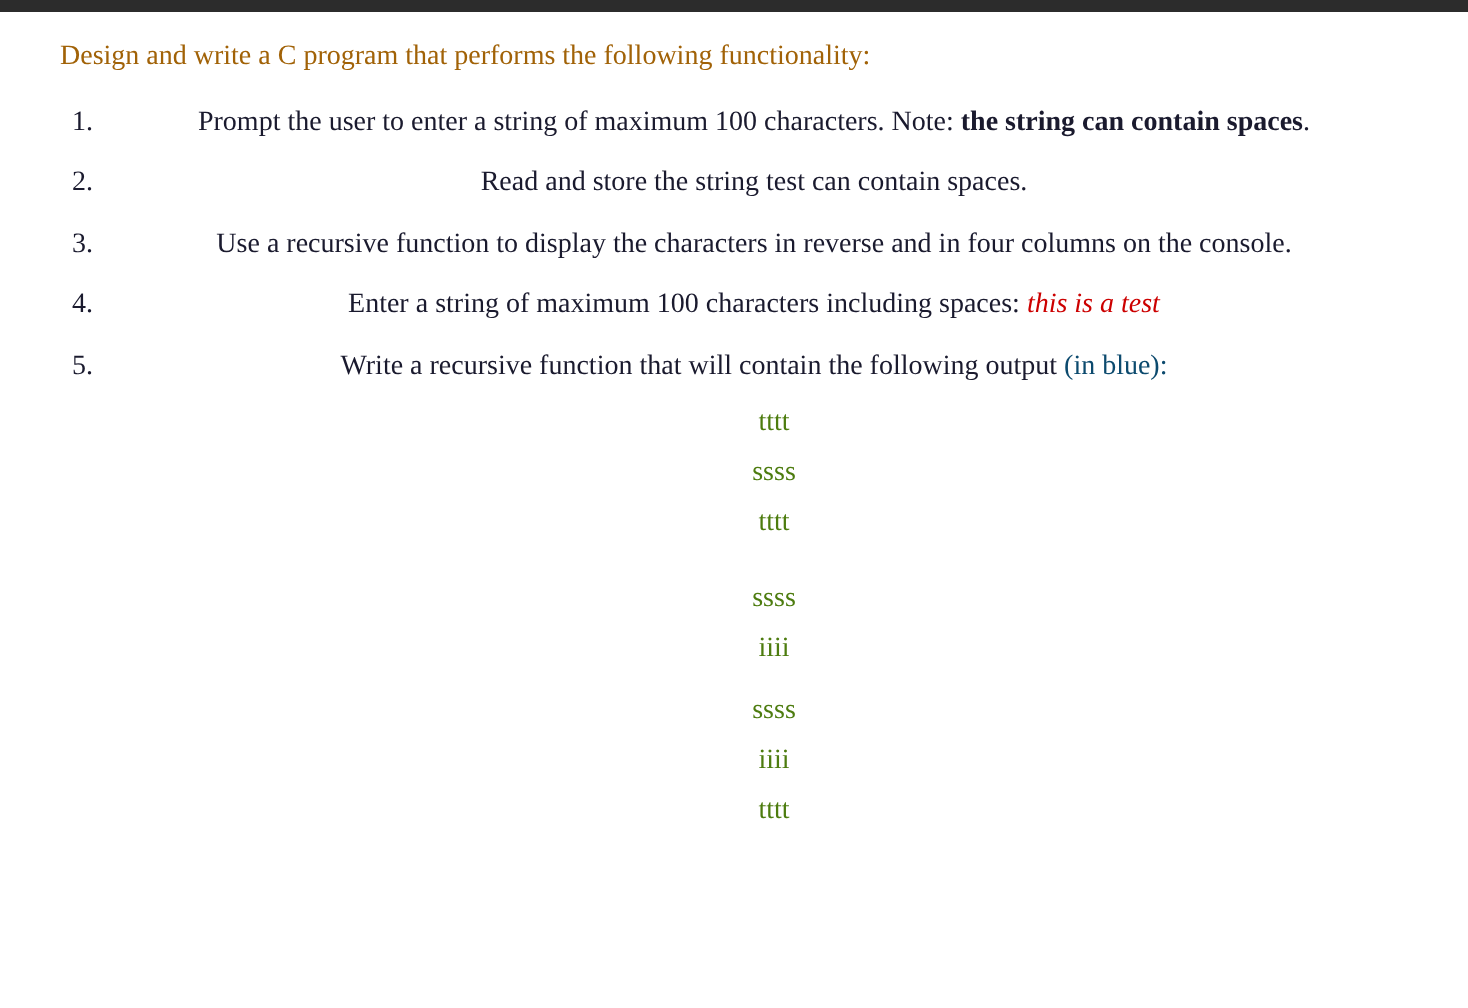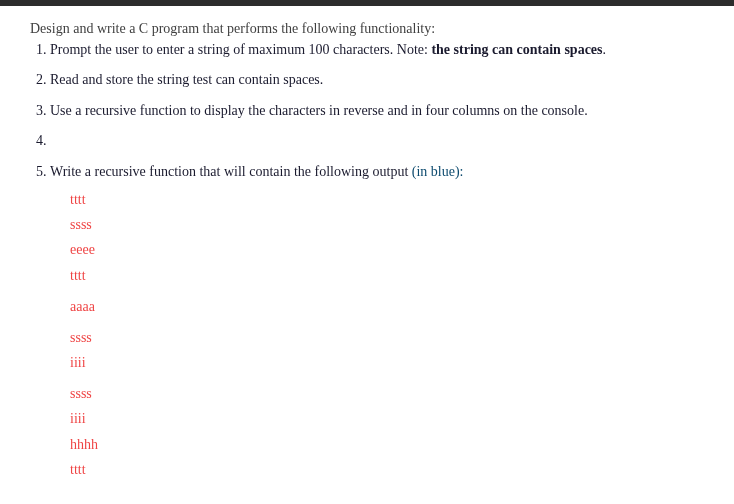--- a/index.html
+++ b/index.html
@@ -17,30 +17,32 @@
     }
     .top-bar {
       height: 6px;
       background: #2c2c2c;
       width: 100%;
     }
     .content {
       padding: 12px 30px 20px 30px;
     }
     .intro-text {
-      color: #404040;
+      color: #a16207;
+      margin-bottom: 12px;
       line-height: 1.5;
     }
     ol {
       padding-left: 20px;
       color: #1a1a2e;
     }
     ol li {
       margin-bottom: 8px;
       line-height: 1.6;
+      text-align: center;
     }
     .bold-text {
       font-weight: bold;
     }
     .red-italic {
       color: #cc0000;
       font-style: italic;
     }
     .blue-inline {
       color: #0c4a6e;
@@ -49,21 +51,21 @@
       margin-left: 0px;
       margin-top: 4px;
     }
     .output-block {
       margin-left: 20px;
       margin-top: 4px;
       line-height: 1.8;
     }
     .output-line {
       display: block;
-      color: #ef4444;
+      color: #4d7c0f;
     }
     .spacer {
       display: block;
       height: 6px;
     }
   </style>
 </head>
 <body>
 
 <div class="top-bar"></div>
@@ -82,36 +84,36 @@
 
     <li>
       <span>Read and store the string test can contain spaces.</span>
     </li>
 
     <li>
       <span>Use a recursive function to display the characters in reverse and in four columns on the console.</span>
     </li>
 
     <li>
+      <div class="indent-block">
+        <span>Enter a string of maximum 100 characters including spaces: </span><span class="red-italic">this is a test</span>
+      </div>
     </li>
 
     <li>
       <span>Write a recursive function that will contain the following output </span><span class="blue-inline">(in blue):</span>
       <div class="output-block">
         <span class="output-line">tttt</span>
         <span class="output-line">ssss</span>
-        <span class="output-line">eeee</span>
         <span class="output-line">tttt</span>
         <span class="spacer"></span>
-        <span class="output-line">aaaa</span>
         <span class="spacer"></span>
         <span class="output-line">ssss</span>
         <span class="output-line">iiii</span>
         <span class="spacer"></span>
         <span class="output-line">ssss</span>
         <span class="output-line">iiii</span>
-        <span class="output-line">hhhh</span>
         <span class="output-line">tttt</span>
       </div>
     </li>
 
   </ol>
 </div>
 
 </body></html>

